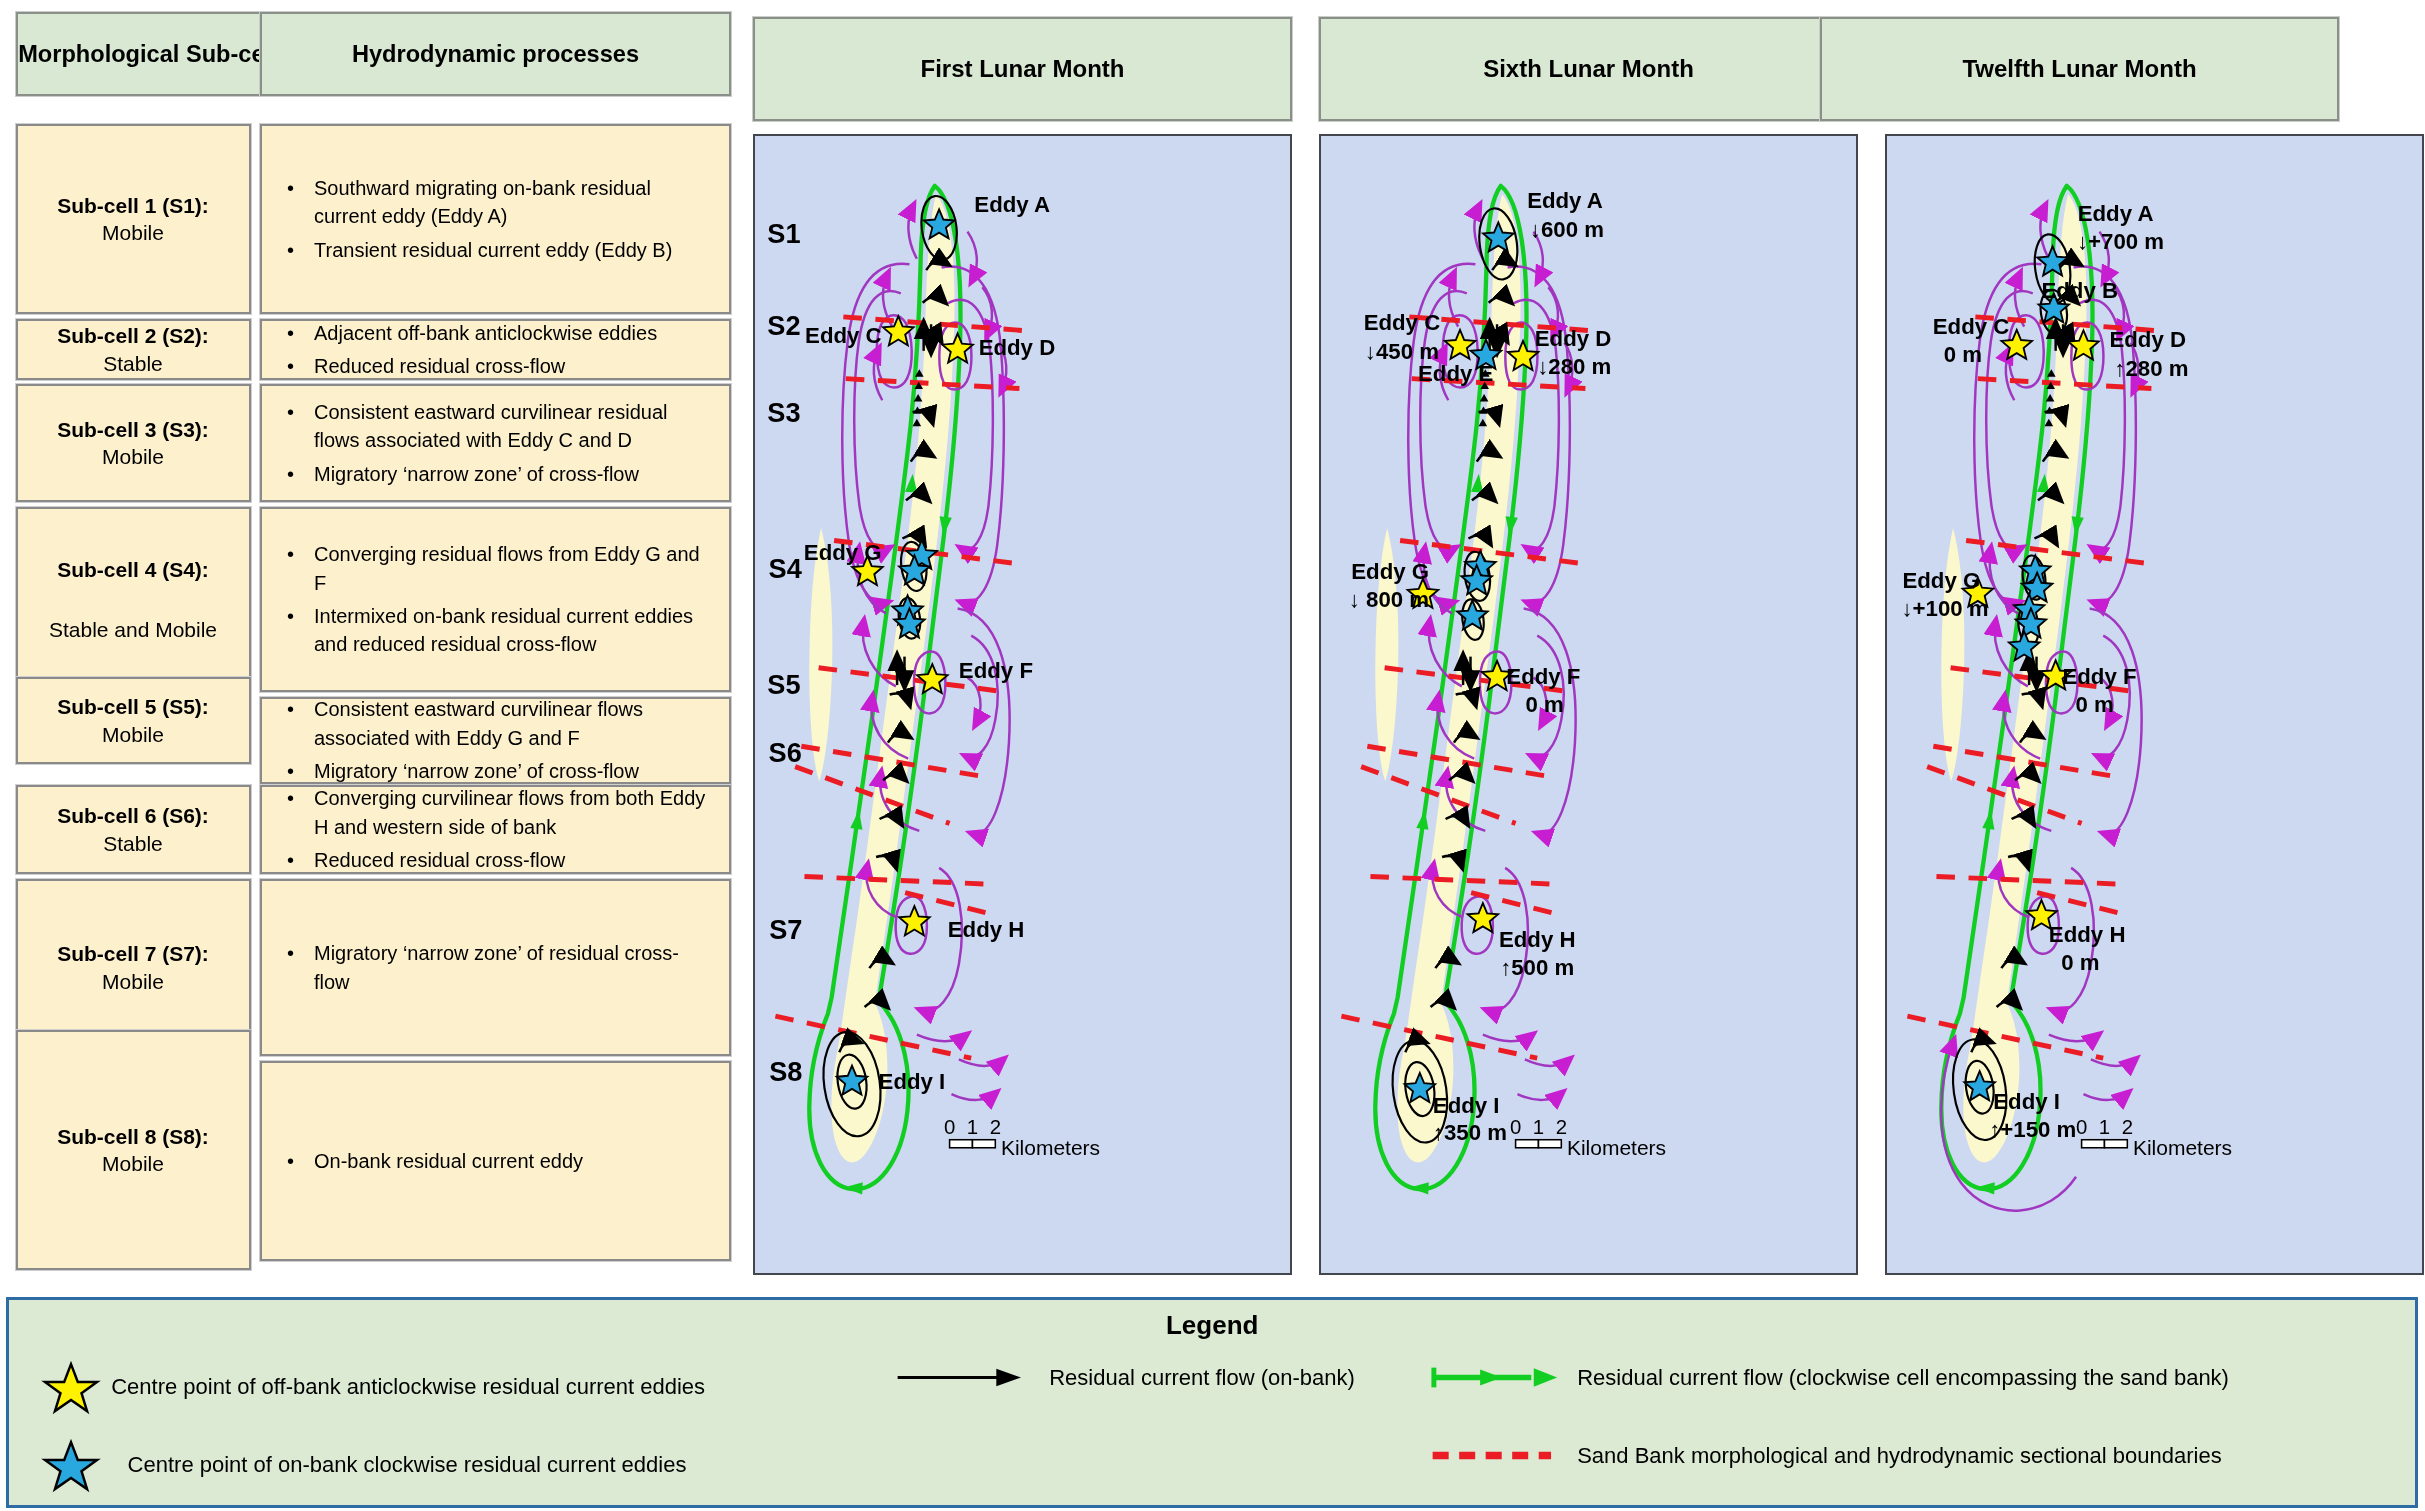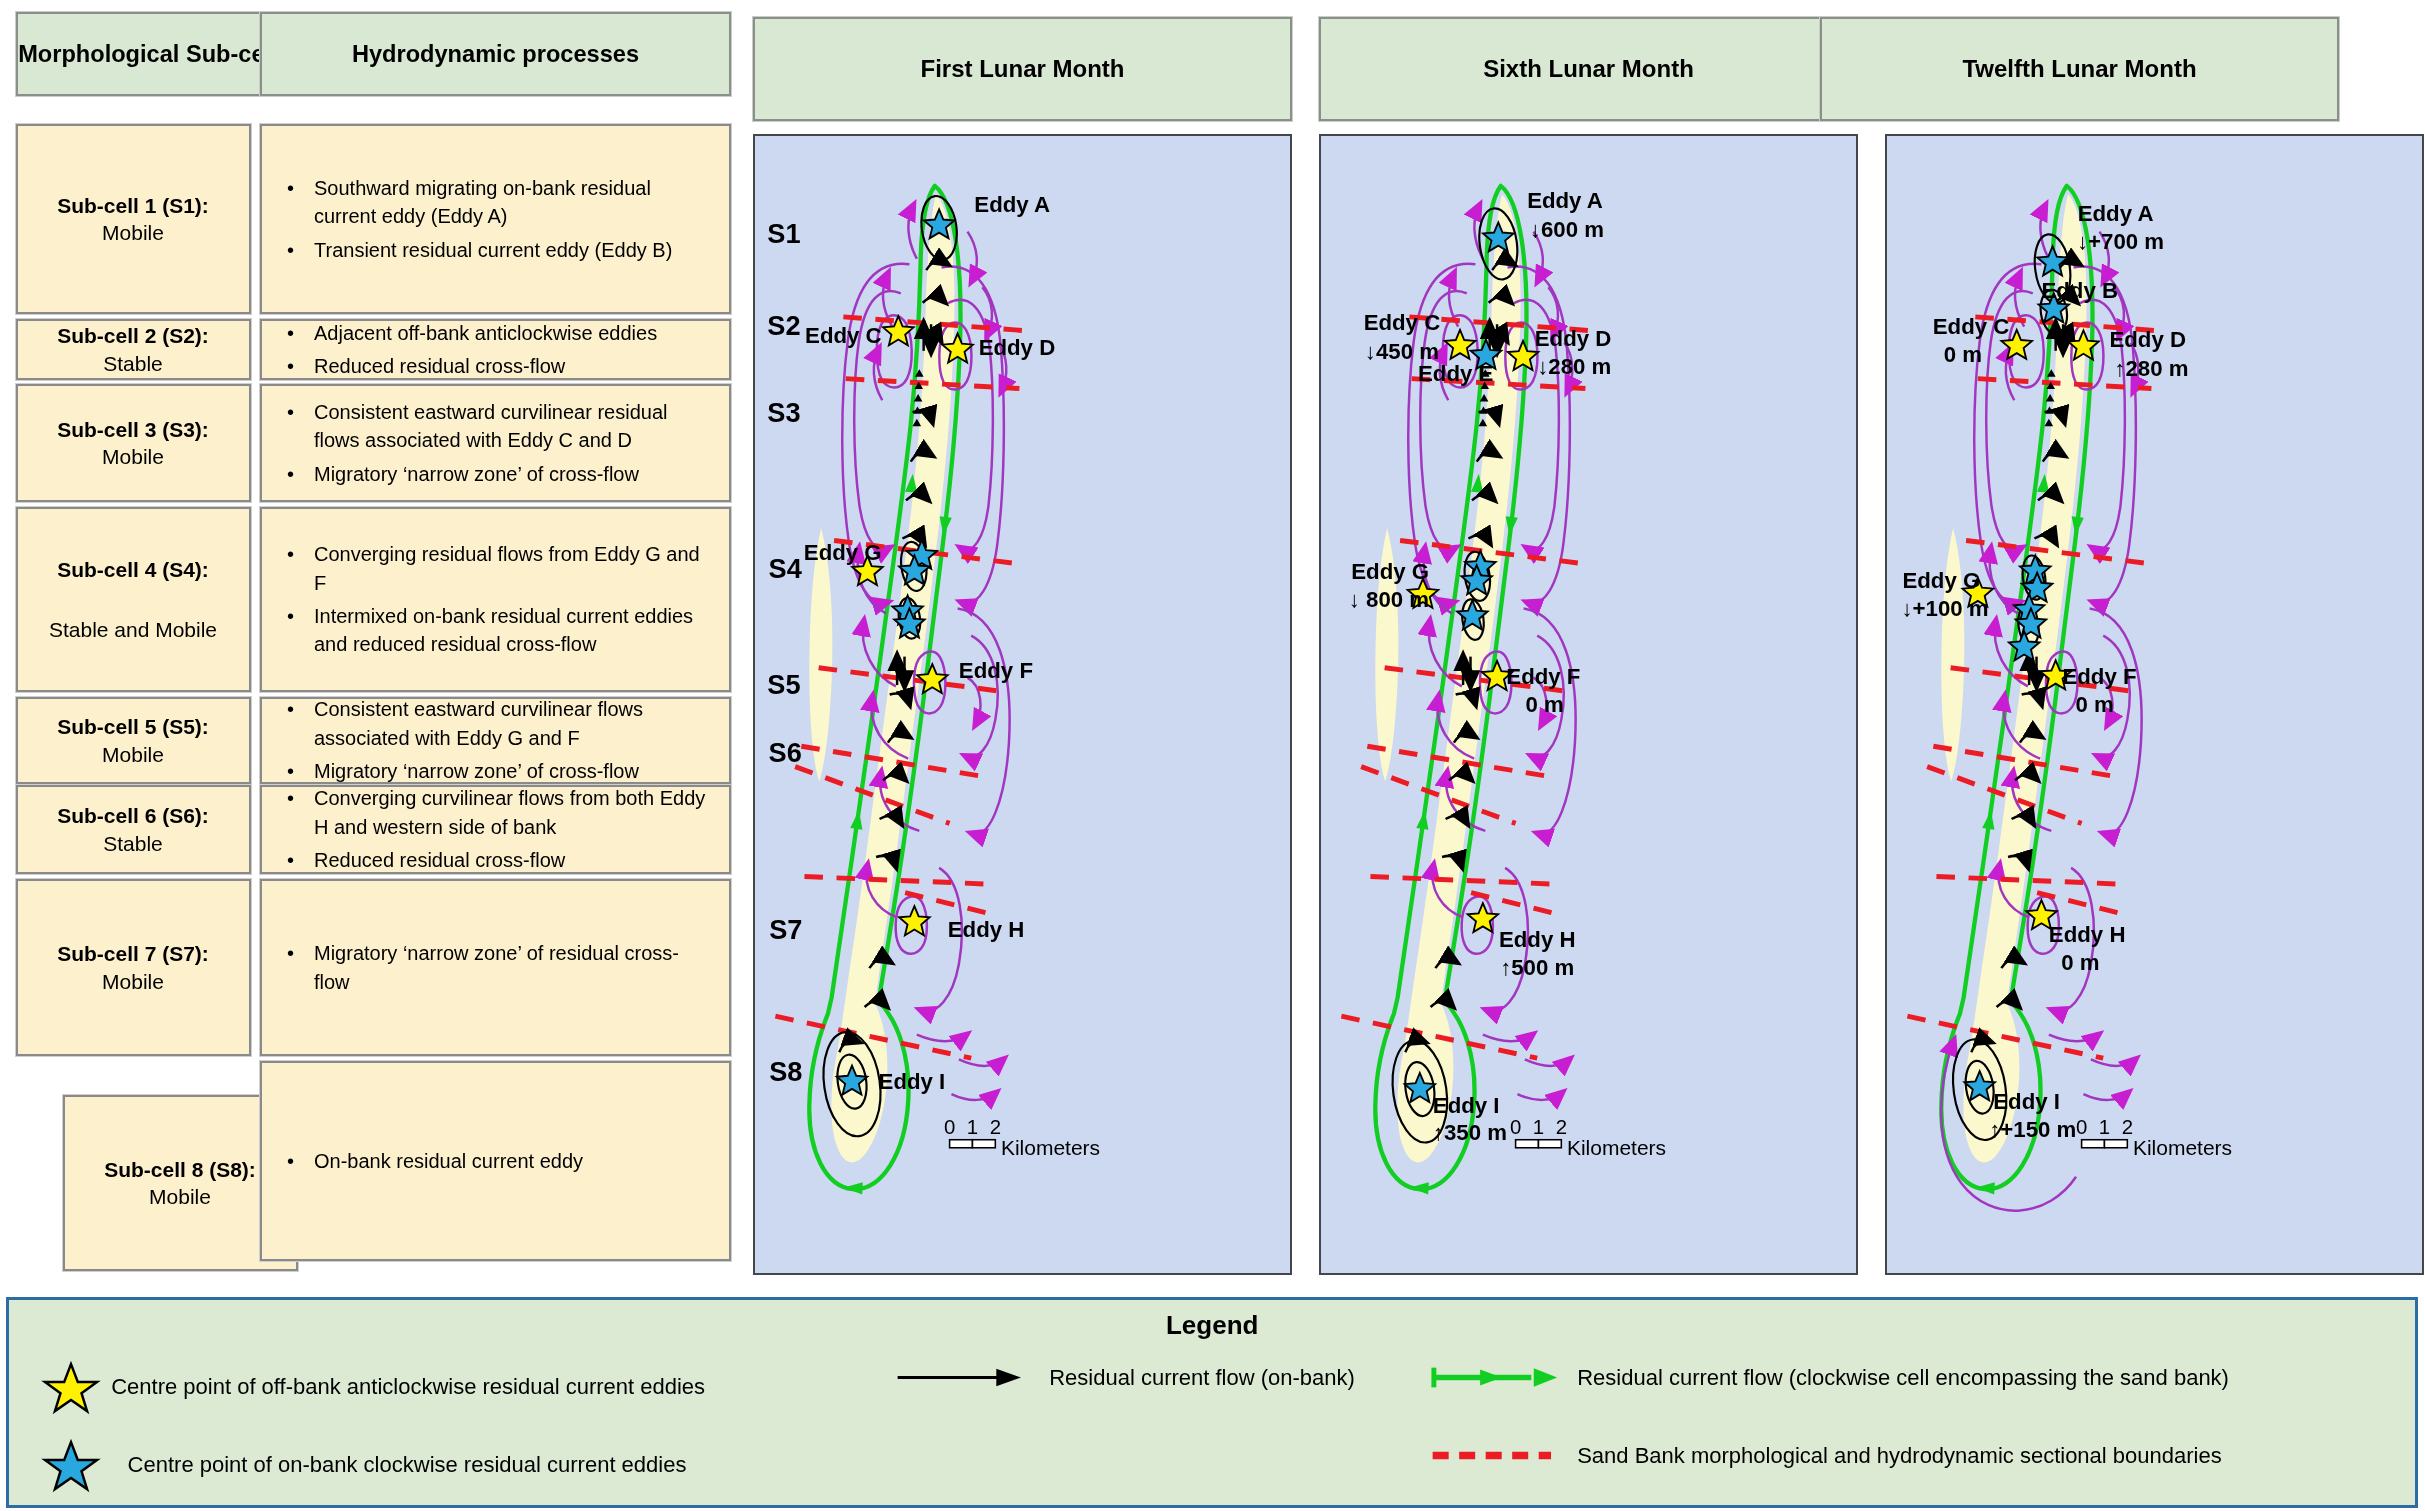--- a/index.html
+++ b/index.html
@@ -99,21 +99,21 @@
     <div class="abs row-cell row-bullets" style="left: 260px; top: 507px; width: 471px; height: 185px;">
       <div class="bullet">
         <span class="dot">•</span>
         <span>Converging residual flows from Eddy G and F</span>
       </div>
       <div class="bullet">
         <span class="dot">•</span>
         <span>Intermixed on-bank residual current eddies and reduced residual cross-flow</span>
       </div>
     </div>
-    <div class="abs row-cell" style="left: 15.5px; top: 697px; width: 235px; height: 87px;">
+    <div class="abs row-cell" style="left: 15.5px; top: 677px; width: 235px; height: 87px;">
       <div class="row-name">Sub-cell 5 (S5):</div>
       <div class="row-type">Mobile</div>
     </div>
     <div class="abs row-cell row-bullets" style="left: 260px; top: 697px; width: 471px; height: 87px;">
       <div class="bullet">
         <span class="dot">•</span>
         <span>Consistent eastward curvilinear flows associated with Eddy G and F</span>
       </div>
       <div class="bullet">
         <span class="dot">•</span>
@@ -137,21 +137,21 @@
     <div class="abs row-cell" style="left: 15.5px; top: 879px; width: 235px; height: 177px;">
       <div class="row-name">Sub-cell 7 (S7):</div>
       <div class="row-type">Mobile</div>
     </div>
     <div class="abs row-cell row-bullets" style="left: 260px; top: 879px; width: 471px; height: 177px;">
       <div class="bullet">
         <span class="dot">•</span>
         <span>Migratory ‘narrow zone’ of residual cross-flow</span>
       </div>
     </div>
-    <div class="abs row-cell" style="left: 15.5px; top: 1095px; width: 235px; height: 176px; margin-left: 47px;">
+    <div class="abs row-cell" style="left: 15.5px; top: 1030px; width: 235px; height: 240px;">
       <div class="row-name">Sub-cell 8 (S8):</div>
       <div class="row-type">Mobile</div>
     </div>
     <div class="abs row-cell row-bullets" style="left: 260px; top: 1061px; width: 471px; height: 200px;">
       <div class="bullet">
         <span class="dot">•</span>
         <span>On-bank residual current eddy</span>
       </div>
     </div>
   </div>

